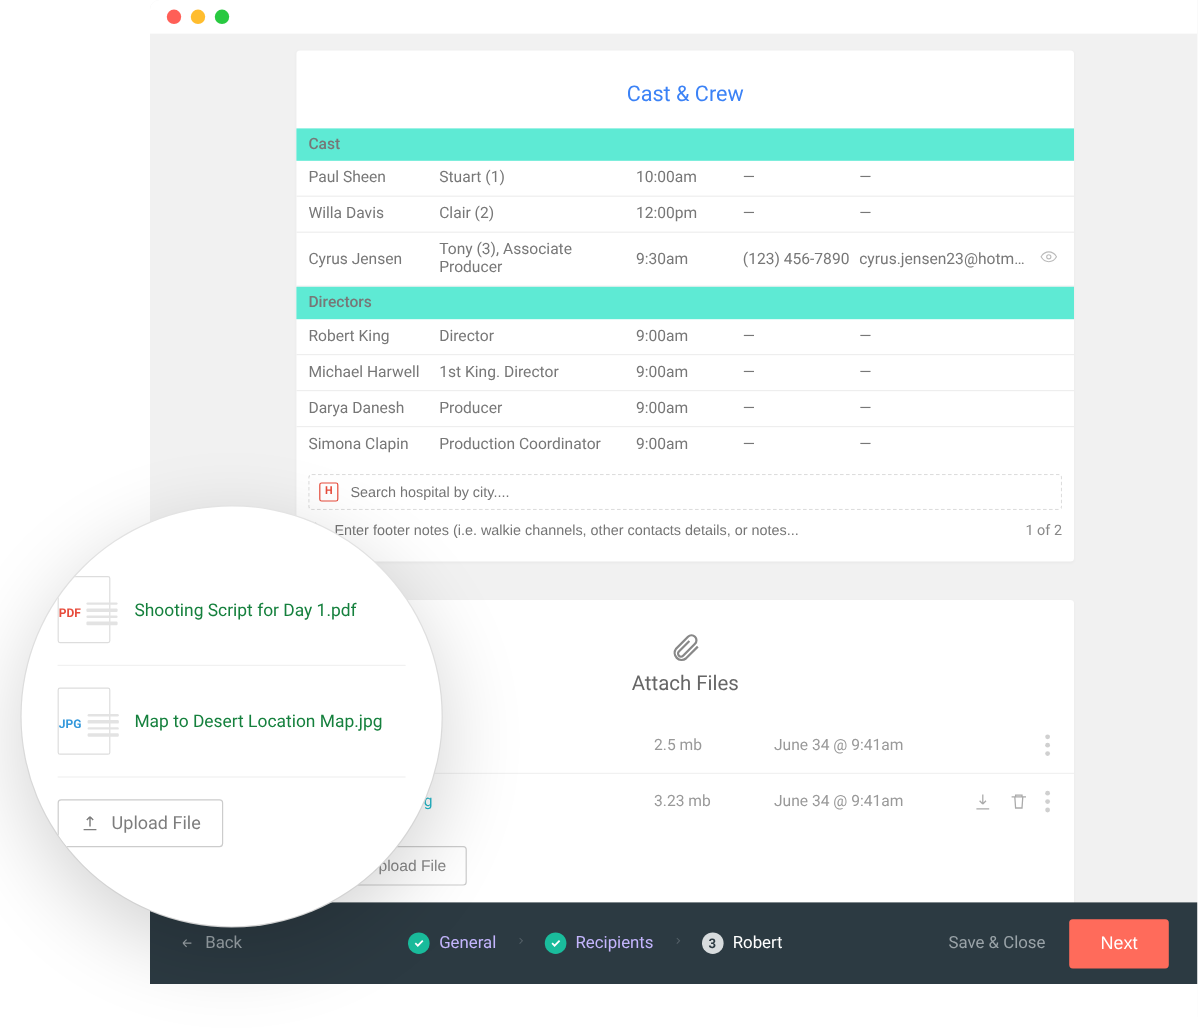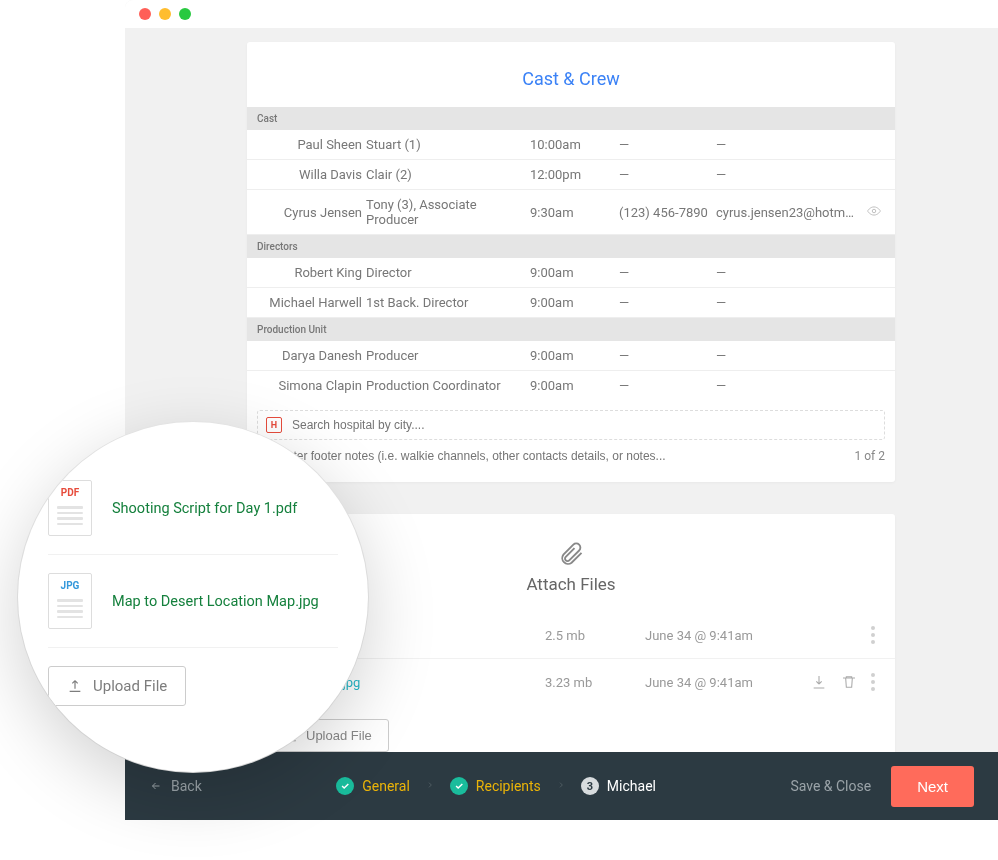--- a/index.html
+++ b/index.html
@@ -5,24 +5,24 @@
   html,body{margin:0;padding:0;font-family:-apple-system,BlinkMacSystemFont,"Segoe UI",Roboto,Helvetica,Arial,sans-serif;background:#fff;color:#333;}
   *{box-sizing:border-box;}
   .stage{width:998px;height:860px;position:relative;overflow:hidden;}
   .window{position:absolute;left:125px;top:0;right:0;height:820px;background:#f1f1f1;border-top-left-radius:8px;overflow:hidden;}
   .titlebar{height:28px;background:#fff;display:flex;align-items:center;padding-left:14px;gap:8px;}
   .tdot{width:12px;height:12px;border-radius:50%;}
   .content{position:absolute;top:42px;left:122px;right:103px;bottom:80px;}
   .panel{background:#fff;border-radius:3px;box-shadow:0 1px 3px rgba(0,0,0,.04);padding:18px 0 18px 0;}
   .section-title{text-align:center;font-size:18px;color:#3b82f6;font-weight:400;margin:8px 0 18px;}
   .table{width:100%;font-size:13px;color:#777;}
-  .grouph{background:#e5e5e5;color:#777;font-weight:500;font-size:10px;padding:6px 10px;}
+  .grouph{background:#5eead4;color:#777;font-weight:500;font-size:13px;padding:6px 10px;}
   .row{display:flex;align-items:center;border-bottom:1px solid #eee;padding:7px 10px;gap:4px;}
   .row:last-child{border-bottom:none;}
-  .c1{flex:0 0 105px;text-align:right;}
+  .c1{flex:0 0 105px;}
   .c2{flex:0 0 160px;}
   .c3{flex:0 0 85px;}
   .c4{flex:0 0 93px;}
   .c5{flex:1;overflow:hidden;text-overflow:ellipsis;white-space:nowrap;}
   .eye{color:#bbb;margin-left:6px;flex:0 0 20px;}
   .dashed-box{margin:10px 10px 0 10px;border:1px dashed #ddd;border-radius:3px;display:flex;align-items:center;padding:6px 8px;gap:8px;font-size:12px;color:#aaa;}
   .ftr-row{margin:8px 10px 0 10px;display:flex;align-items:center;gap:8px;font-size:12px;color:#aaa;}
   .ftr-row input{flex:1;border:none;font-size:12px;color:#aaa;background:transparent;outline:none;}
   .pgnum{color:#888;font-size:12px;white-space:nowrap;}
   .hbadge{width:16px;height:16px;border:1.5px solid #e74c3c;color:#e74c3c;display:flex;align-items:center;justify-content:center;font-size:9px;font-weight:700;border-radius:2px;}
@@ -38,35 +38,35 @@
   .fdate{flex:1;color:#999;}
   .ficons{display:flex;gap:14px;color:#aaa;align-items:center;}
   .more-dots{display:flex;flex-direction:column;gap:3px;align-items:center;}
   .more-dots span{width:4px;height:4px;background:#d0d0d0;border-radius:50%;display:block;}
   .upload-wrap{padding:14px 20px;}
   .upload-btn{border:1px solid #ccc;background:#fff;color:#888;font-size:13px;padding:8px 16px;border-radius:3px;display:inline-flex;align-items:center;gap:8px;cursor:pointer;}
 
   .bottombar{position:absolute;left:0;right:0;bottom:0;height:68px;background:#2c3a42;display:flex;align-items:center;padding:0 24px;color:#ccc;font-size:14px;}
   .back{display:flex;align-items:center;gap:8px;color:#9aa3a8;cursor:pointer;}
   .steps{flex:1;display:flex;justify-content:center;align-items:center;gap:16px;}
-  .step{display:flex;align-items:center;gap:8px;color:#eab308;}
+  .step{display:flex;align-items:center;gap:8px;color:#c4b5fd;}
   .step.active{color:#fff;}
   .badge-check{width:18px;height:18px;border-radius:50%;background:#1abc9c;display:flex;align-items:center;justify-content:center;}
   .badge-check svg{display:block;}
   .badge-num{width:18px;height:18px;border-radius:50%;background:#d8dcde;color:#2c3a42;font-size:11px;font-weight:700;display:flex;align-items:center;justify-content:center;}
   .chev{color:#556168;}
   .save{color:#9aa3a8;margin-right:20px;cursor:pointer;}
   .next-btn{background:#ff6b5b;color:#fff;border:none;border-radius:3px;padding:12px 26px;font-size:15px;cursor:pointer;}
 
   
   .mag{position:absolute;left:18px;top:422px;width:350px;height:350px;border-radius:50%;background:#fff;box-shadow:0 20px 70px rgba(0,0,0,.18),0 0 0 1px #eee;overflow:hidden;}
   .mag-inner{padding:40px 30px 20px 30px;}
   .mag-row{display:flex;align-items:center;gap:20px;padding:18px 0;border-bottom:1px solid #f1f1f1;}
   .mag-row:last-of-type{border-bottom:none;}
-  .file-icon{width:44px;height:56px;border:1px solid #ddd;border-radius:2px;display:flex;flex-direction:column;align-items:center;justify-content:flex-start;padding-top:6px;gap:5px;}
+  .file-icon{width:44px;height:56px;border:1px solid #ddd;border-radius:2px;display:flex;flex-direction:row;align-items:center;justify-content:flex-start;padding-top:6px;gap:5px;}
   .file-icon .ext{font-size:10px;font-weight:700;}
   .file-icon .lines span{display:block;width:26px;height:2.5px;background:#e3e3e3;margin:3px 0;border-radius:1px;}
   .mag-row .fname{color:#15803d;font-size:14.5px;}
   .mag-upload{border:1px solid #ccc;background:#fff;color:#7d7d7d;font-size:15px;padding:10px 18px;border-radius:3px;display:inline-flex;align-items:center;gap:10px;margin-top:18px;}
 </style>
 </head>
 <body>
 
 <div class="stage">
   <div class="window">
@@ -109,26 +109,25 @@
             <div class="grouph">Directors</div>
             <div class="row">
               <div class="c1">Robert King</div>
               <div class="c2">Director</div>
               <div class="c3">9:00am</div>
               <div class="c4">—</div>
               <div class="c5">—</div>
             </div>
             <div class="row">
               <div class="c1">Michael Harwell</div>
-              <div class="c2">1st Back. Director</div>
-              <div class="c3">9:00am</div>
-              <div class="c4">—</div>
-              <div class="c5">—</div>
-            </div>
-            <div class="grouph">Production Unit</div>
+              <div class="c2">1st King. Director</div>
+              <div class="c3">9:00am</div>
+              <div class="c4">—</div>
+              <div class="c5">—</div>
+            </div>
             <div class="row">
               <div class="c1">Darya Danesh</div>
               <div class="c2">Producer</div>
               <div class="c3">9:00am</div>
               <div class="c4">—</div>
               <div class="c5">—</div>
             </div>
             <div class="row">
               <div class="c1">Simona Clapin</div>
               <div class="c2">Production Coordinator</div>
@@ -223,21 +222,21 @@
                 <path d="M5 12l5 5L20 7"></path>
               </svg>
             </span>
             <span>Recipients</span>
           </div>
           <span class="chev"><svg width="8" height="12" viewBox="0 0 24 24" fill="none" stroke="currentColor" stroke-width="2.5">
               <path d="M9 5l7 7-7 7"></path>
             </svg></span>
           <div class="step active">
             <span class="badge-num">3</span>
-            <span>Michael</span>
+            <span>Robert</span>
           </div>
         </div>
       <div class="save">Save &amp; Close</div>
       <button class="next-btn">Next</button>
     </div>
   </div>
 
   <div class="mag">
     <div class="mag-inner" id="mag-inner"><div class="mag-row">
           <div class="file-icon">

